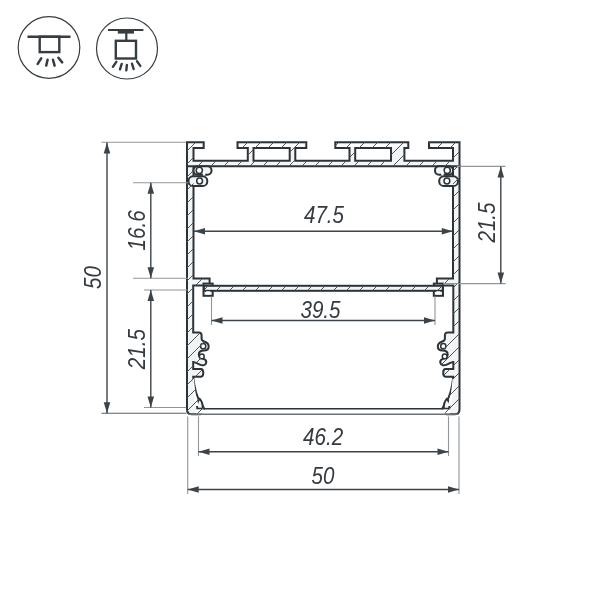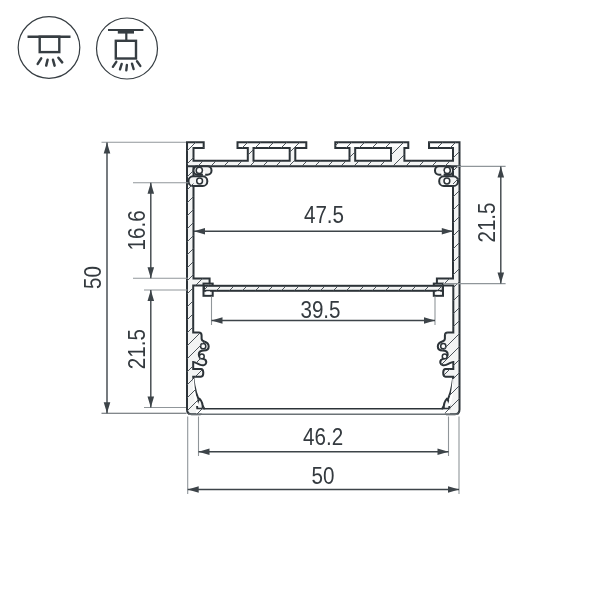--- a/index.html
+++ b/index.html
@@ -1,17 +1,17 @@
 <!DOCTYPE html>
 <html><head>
 <meta charset="utf-8">
 <style>
   html,body{margin:0;padding:0;background:#ffffff;}
   .page{width:600px;height:600px;position:relative;background:#ffffff;overflow:hidden;
-        font-family:"Liberation Sans", sans-serif;}
+        font-family:"Liberation Sans", sans-serif;font-style:italic;}
 </style>
 </head>
 <body>
 <div class="page">
 <svg width="600" height="600" viewBox="0 0 600 600" xmlns="http://www.w3.org/2000/svg">
 <defs>
   <pattern id="hatch" width="13" height="13" patternUnits="userSpaceOnUse">
     <line x1="-2" y1="15" x2="15" y2="-2" stroke="#4d545a" stroke-width="1"></line>
   </pattern>
   <path id="lwall" d="M 187,166 H 193.5 V 278.4 H 209.6 V 285.5 H 193.2 V 332.6

